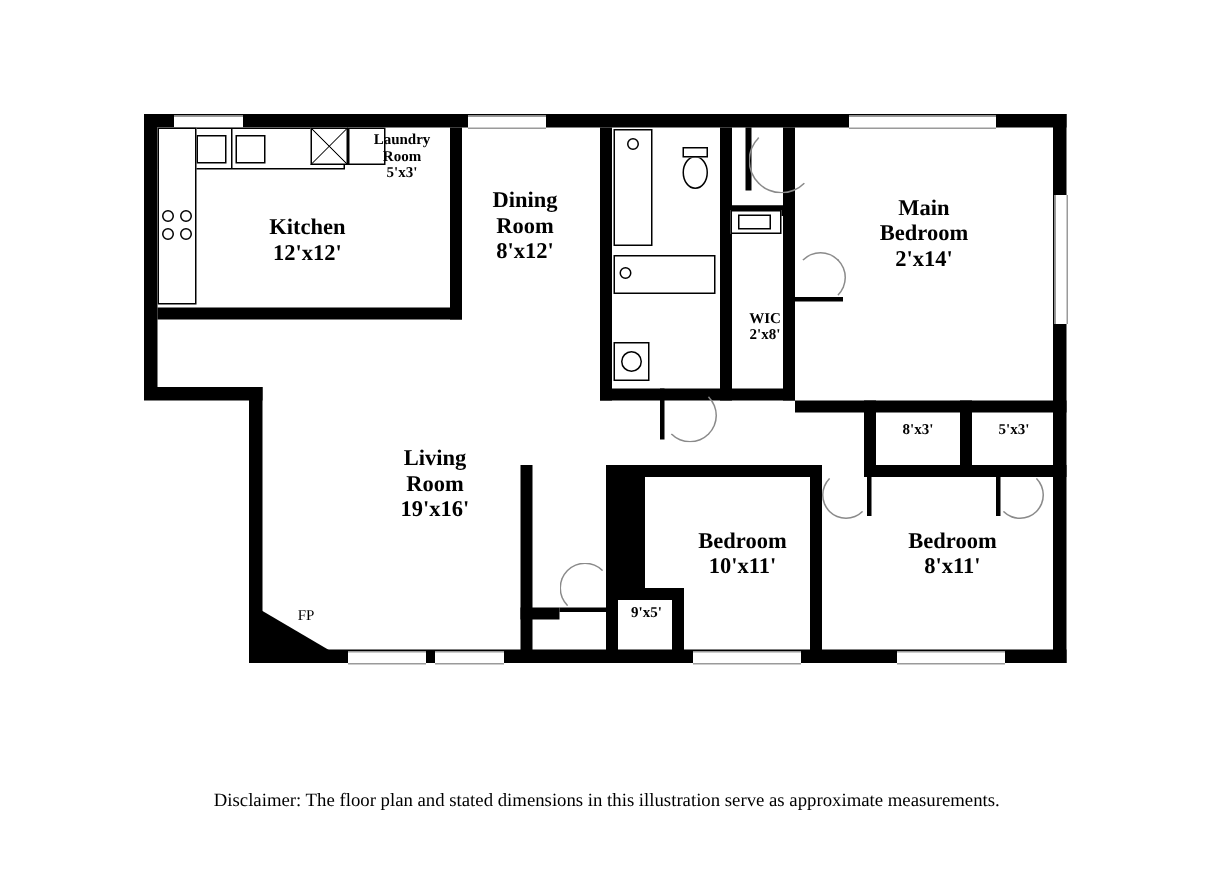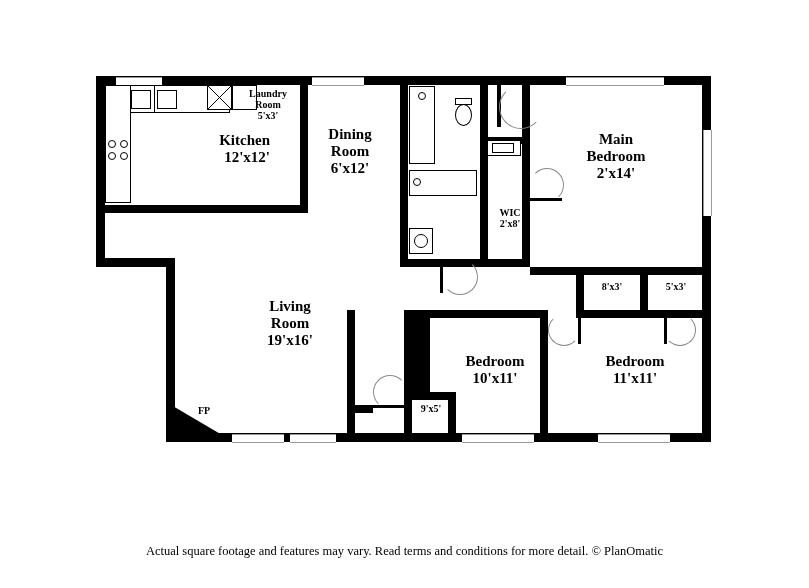--- a/index.html
+++ b/index.html
@@ -39,21 +39,21 @@
     text-align: center;
     color: #000000;
     font-weight: bold;
     line-height: 1.12;
     white-space: pre-line;
     font-family: "Liberation Serif", serif;
   }
   .lbl-lg { font-size: 15px; }
   .lbl-md { font-size: 15px; }
   .lbl-xs { font-size: 10px; }
-  .lbl-fp { font-size: 10px; font-weight: bold; }
+  .lbl-fp { font-size: 10px; font-weight: normal; }
 
   
   .fix {
     position: absolute;
     border: 1.5px solid #000000;
     background: #ffffff;
     box-sizing: border-box;
   }
   .fix-round {
     position: absolute;
@@ -210,49 +210,49 @@
 
   <div class="fix-thin" style="left:487px; top:140px; width:34px; height:16px;"></div>
   <div class="fix-thin" style="left:492px; top:143px; width:22px; height:10px;"></div>
 
   <div class="fix" style="left:409px; top:170px; width:68px; height:26px;"></div>
   <div class="fix-round" style="left:413px; top:178px; width:8px; height:8px;"></div>
 
   <div class="fix-thin" style="left:409px; top:228px; width:24px; height:26px;"></div>
   <div class="fix-round" style="left:414px; top:234px; width:14px; height:14px;"></div>
 
-  <div class="label lbl-lg" style="left:140px; top:132px; width:130px;text-align:right;"><span>Kitchen</span>
+  <div class="label lbl-lg" style="left:140px; top:144px; width:130px;"><span>Kitchen</span>
     <div class="lbl-md">12'x12'</div></div>
 
   <div class="label lbl-xs" style="left:228px; top:88px; width:80px;"><span>Laundry
 Room</span>
     <div class="lbl-xs">5'x3'</div></div>
 
   <div class="label lbl-md" style="left:302px; top:126px; width:96px;"><span>Dining
 Room</span>
-    <div class="lbl-md">6'x12'</div></div>
+    <div class="lbl-md">8'x12'</div></div>
 
   <div class="label lbl-lg" style="left:556px; top:131px; width:120px;"><span>Main
 Bedroom</span>
     <div class="lbl-md">2'x14'</div></div>
 
   <div class="label lbl-xs" style="left:488px; top:207px; width:44px;"><span>WIC</span>
     <div class="lbl-xs">2'x8'</div></div>
 
   <div class="label lbl-md" style="left:238px; top:298px; width:104px;"><span>Living
 Room</span>
     <div class="lbl-md">19'x16'</div></div>
 
   <div class="label lbl-md" style="left:440px; top:353px; width:110px;"><span>Bedroom</span>
     <div class="lbl-md">10'x11'</div></div>
 
   <div class="label lbl-md" style="left:580px; top:353px; width:110px;"><span>Bedroom</span>
-    <div class="lbl-md">11'x11'</div></div>
+    <div class="lbl-md">8'x11'</div></div>
 
   <div class="label lbl-xs" style="left:588px; top:281px; width:48px;">8'x3'</div>
   <div class="label lbl-xs" style="left:652px; top:281px; width:48px;">5'x3'</div>
   <div class="label lbl-xs" style="left:408px; top:403px; width:46px;">9'x5'</div>
 
   <div class="label lbl-fp" style="left:190px; top:405px; width:28px;">FP</div>
 
-  <div class="footer" style="top:542px;">Actual square footage and features may vary. Read terms and conditions for more detail. © PlanOmatic</div>
+  <div class="footer" style="top:524px;">Disclaimer: The floor plan and stated dimensions in this illustration serve as approximate measurements.</div>
 
 </div>
 
 </body></html>

